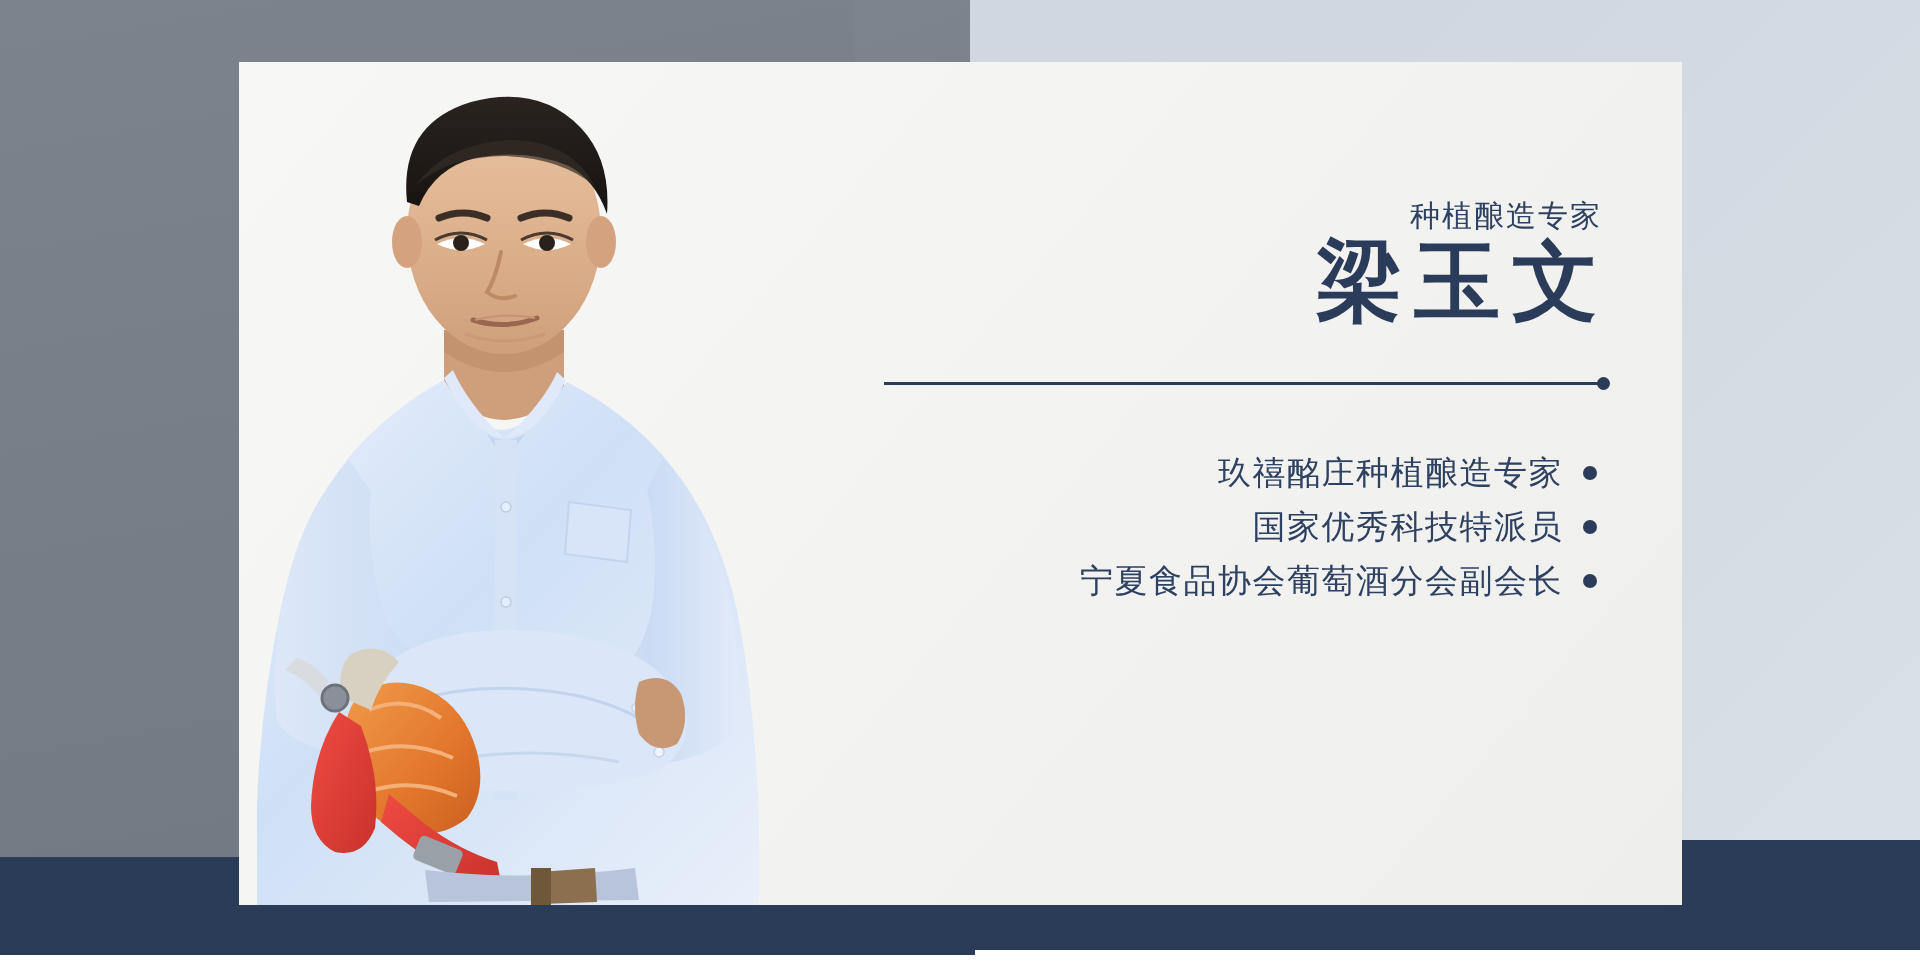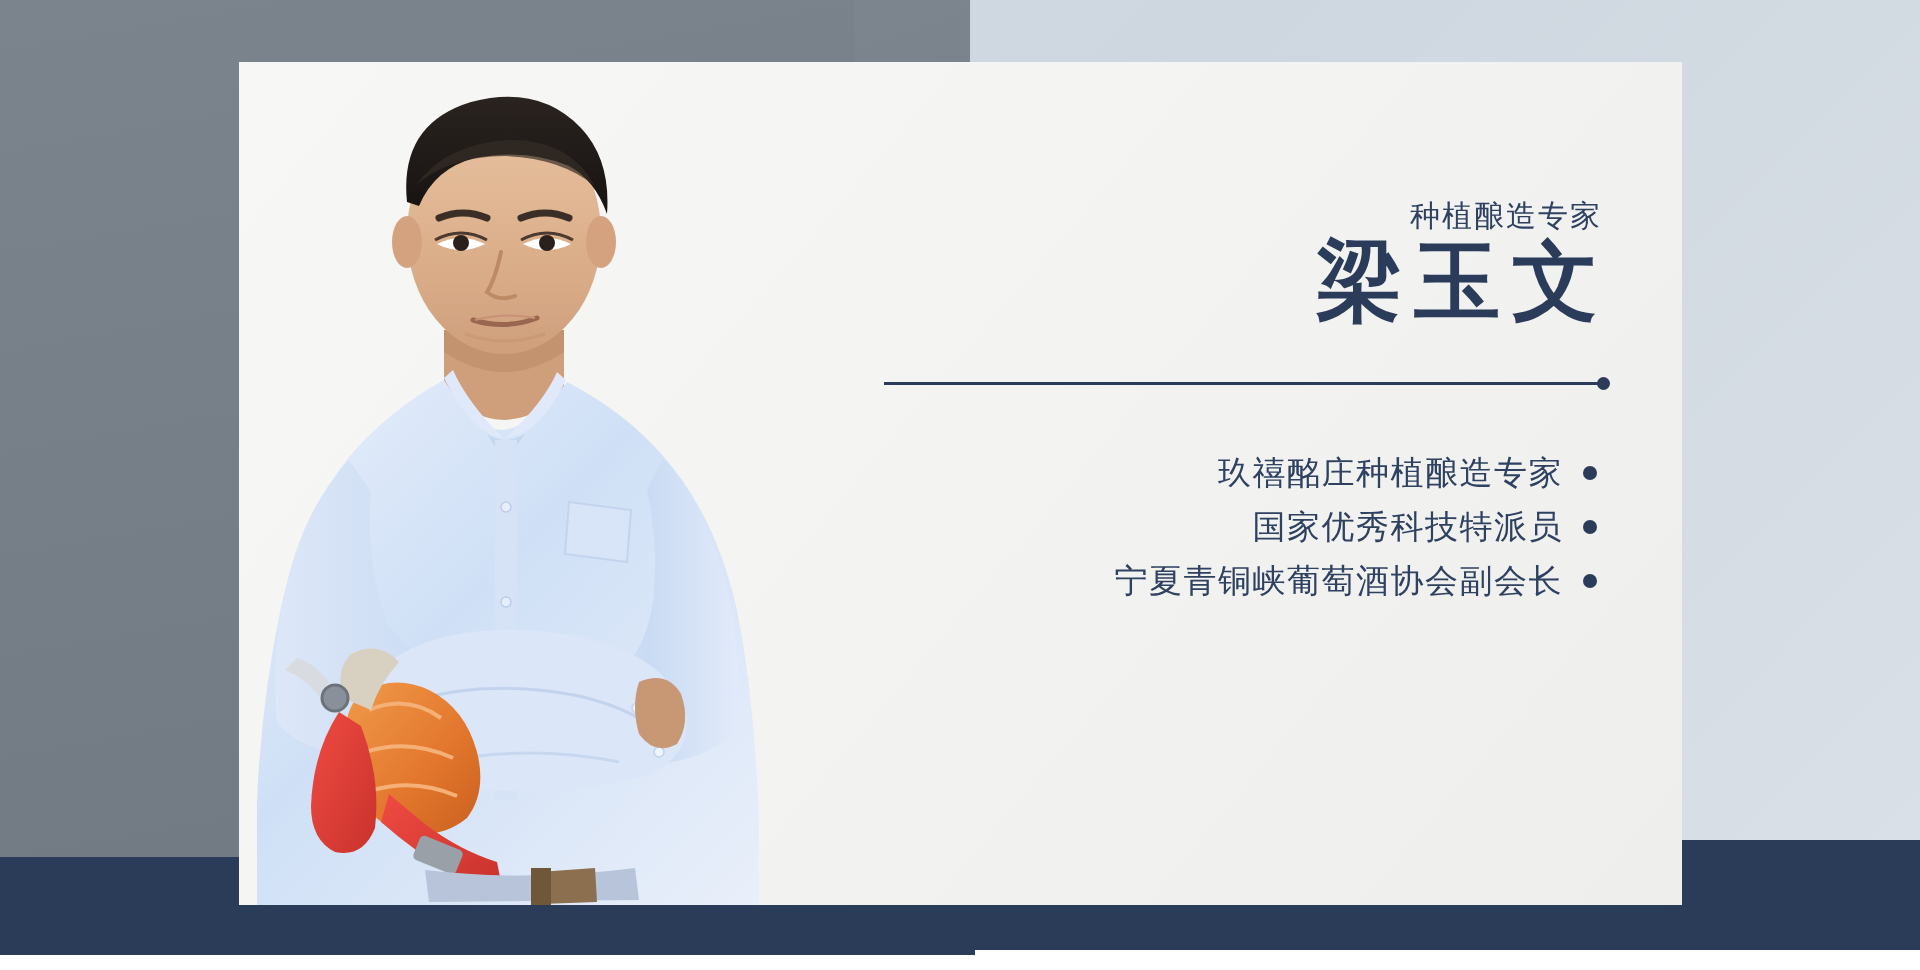--- a/index.html
+++ b/index.html
@@ -331,21 +331,21 @@
           <span class="cred-dot"></span>
         </div>
 
         <div class="cred-row">
           <span class="cred-text">国家优秀科技特派员</span>
           <span class="cred-dot"></span>
         </div>
 
 
         <div class="cred-row">
-          <span class="cred-text">宁夏青铜峡葡萄酒协会副会长</span>
+          <span class="cred-text">宁夏食品协会葡萄酒分会副会长</span>
           <span class="cred-dot"></span>
         </div>
 
 
       </div>
     </div>
   </div>
 
   <div class="bg-white-footer"></div>
   <div class="bg-white-footer-right"></div>

